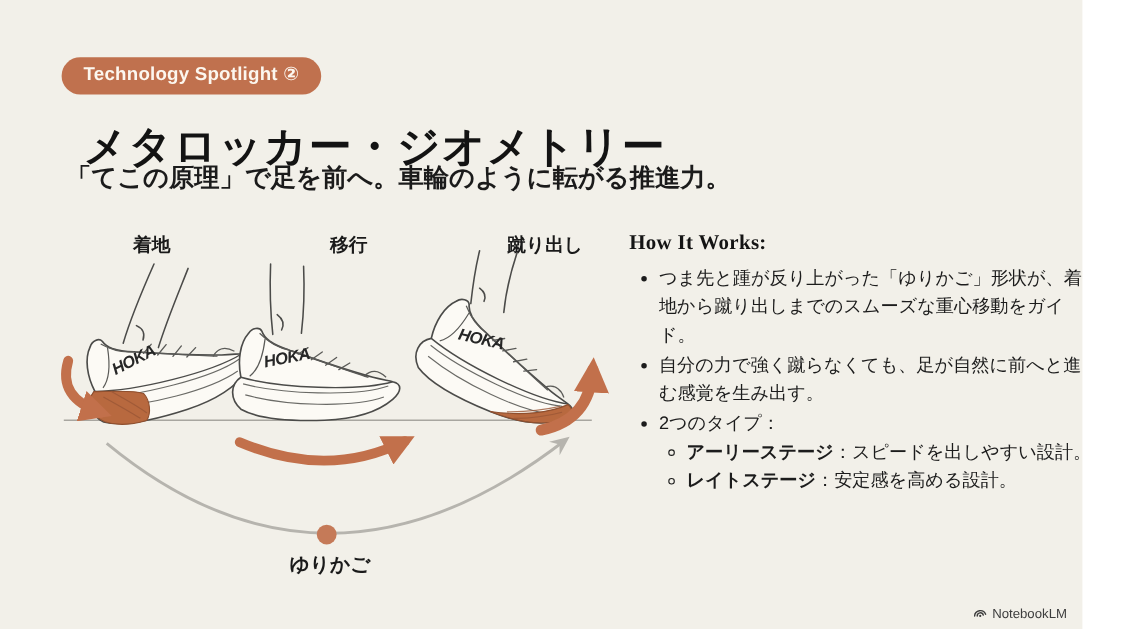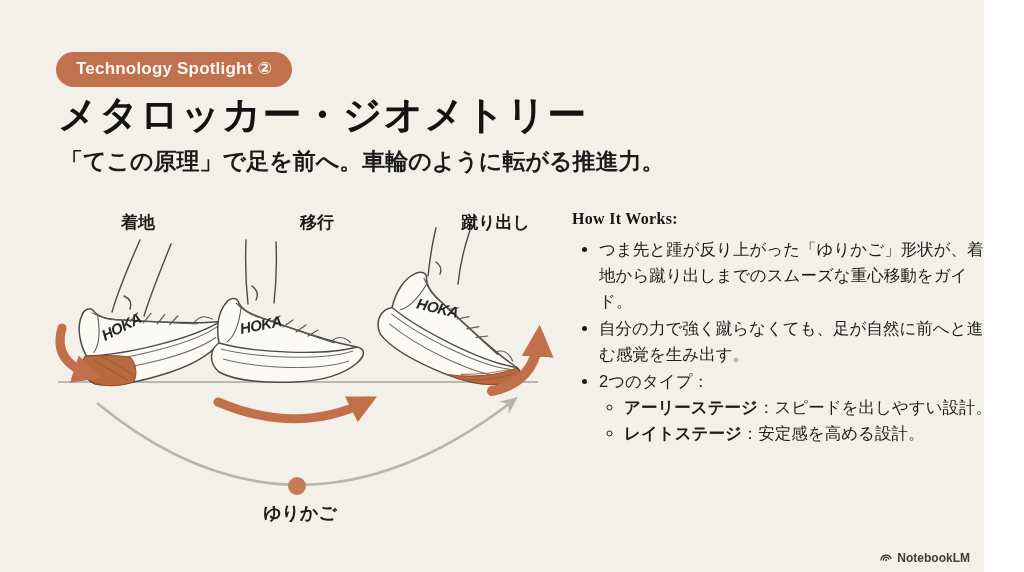--- a/index.html
+++ b/index.html
@@ -15,21 +15,21 @@
     position:absolute;left:56px;top:52px;
     background:#c0714e;color:#fcf7ef;
     font-size:17px;font-weight:600;
     padding:6px 20px 8px 20px;border-radius:18px;
     letter-spacing:.2px;
   }
   .title{
     position:absolute;left:58px;top:88px;
     font-family:"Liberation Serif","DejaVu Serif",serif;
     font-size:39px;font-weight:900;letter-spacing:1px;
-    color:#131313;margin:0;
+    color:#131313;margin:18px;
   }
   .subtitle{
     position:absolute;left:60px;top:146px;
     font-size:23px;font-weight:700;color:#1b1b1b;
   }
   .phase-label{
     position:absolute;top:211px;
     font-size:17px;font-weight:700;color:#1a1a1a;
     text-align:center;
   }
@@ -38,31 +38,31 @@
   .phase-2{left:418px;width:112px;text-align:right;}
   .rocker-label{
     position:absolute;left:248px;top:501px;width:104px;
     text-align:center;font-size:18px;font-weight:700;color:#1a1a1a;
   }
   .illustration{position:absolute;left:40px;top:200px;width:520px;height:340px;}
   .hiw{position:absolute;left:572px;top:210px;width:424px;}
   .hiw h2{
     margin:0 0 8px 0;
     font-family:"Liberation Serif","DejaVu Serif",serif;
-    font-size:16px;font-weight:700;color:#141414;letter-spacing:.3px;
+    font-size:19px;font-weight:700;color:#141414;letter-spacing:.3px;
   }
   .hiw ul{margin:0;padding-left:27px;font-size:16.5px;line-height:1.58;font-weight:500;color:#1c1c1c;}
   .hiw ul.lv1>li{list-style-type:disc;margin-bottom:1px;}
   .hiw ul.lv2{padding-left:25px;margin-top:0;}
   .hiw ul.lv2>li{list-style-type:circle;}
   .hiw b{font-weight:700;}
   .footer{
     position:absolute;right:14px;bottom:7px;
     display:flex;align-items:center;gap:4px;
-    font-size:12px;font-weight:700;color:#3d3d3d;
+    font-size:12px;font-weight:400;color:#3d3d3d;
   }
   .footer svg{display:block;}
 </style>
 </head>
 <body>
 
 <div class="slide">
 
   <div class="badge">Technology Spotlight ②</div>
 

